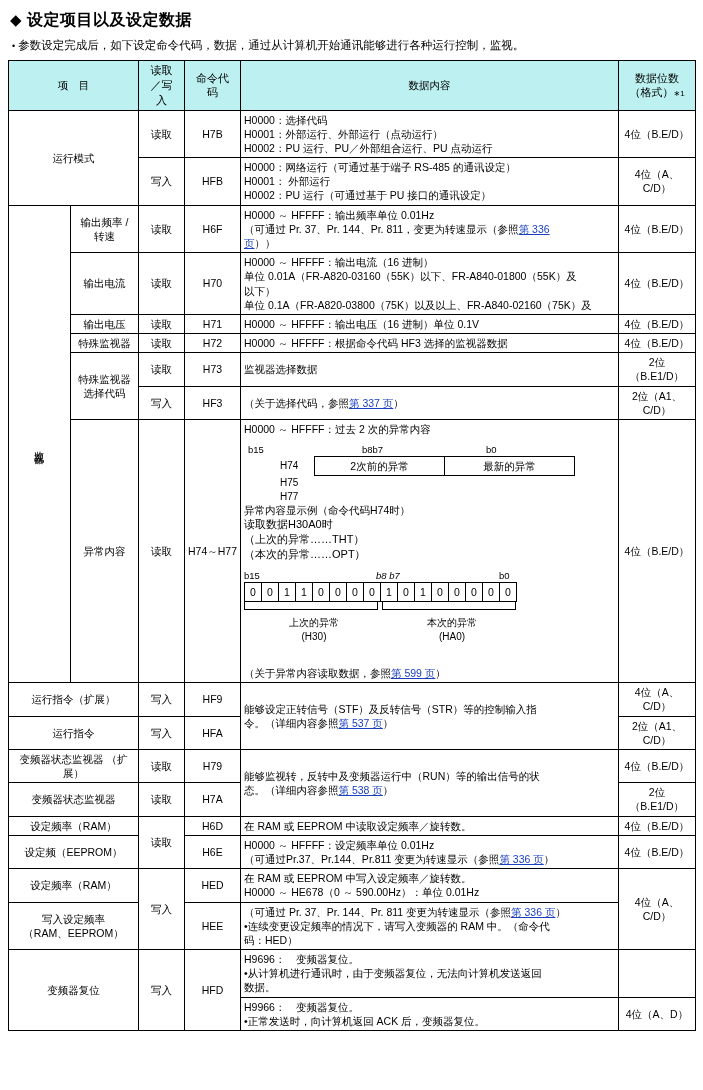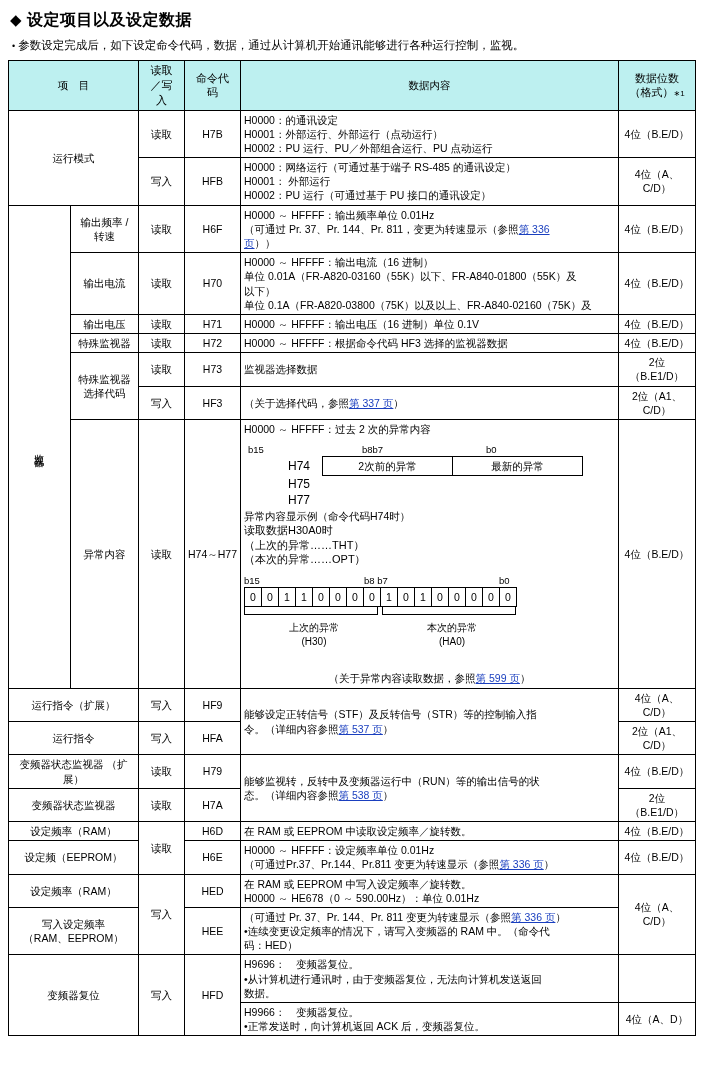--- a/index.html
+++ b/index.html
@@ -71,21 +71,21 @@
   .dcell div { margin: 0; }
   .bitlabels {
     position: relative;
     height: 12px;
     font-size: 9.5px;
     margin-left: 36px;
     width: 260px;
   }
   .bitlabels span { position: absolute; top: 0; }
   .errrow { display: flex; align-items: center; margin-bottom: 3px; margin-left: 0; }
-  .errrow .tag { width: 34px; font-size: 12px; margin-left: 8px; }
+  .errrow .tag { width: 34px; font-size: 10px; }
   .errtbl { border-collapse: collapse; }
   .errtbl td {
     border: 1px solid #000;
     width: 130px;
     height: 17px;
     text-align: center;
     font-size: 10px;
     padding: 0;
   }
   .note { margin: 7px 0 2px 30px; font-size: 10.5px; }
@@ -150,21 +150,21 @@
         </th>
       </tr>
     </thead>
     <tbody>
 
       <tr>
         <td colspan="2" rowspan="2" class="ctr">运行模式</td>
         <td class="ctr">读取</td>
         <td class="ctr">H7B</td>
         <td class="dcell">
-          <div>H0000：的通讯设定</div>
+          <div>H0000：选择代码</div>
           <div>H0001：外部运行、外部运行（点动运行）</div>
           <div>H0002：PU 运行、PU／外部组合运行、PU 点动运行</div>
         </td>
         <td class="ctr">4位（B.E/D）</td>
       </tr>
       <tr>
         <td class="ctr">写入</td>
         <td class="ctr">HFB</td>
         <td class="dcell">
           <div>H0000：网络运行（可通过基于端子 RS-485 的通讯设定）</div>
@@ -271,21 +271,21 @@
             </div>
           </div>
 
           <div class="note">异常内容显示例（命令代码H74时）</div>
           <div class="note2">读取数据H30A0时</div>
           <div class="note2">（上次的异常……THT）</div>
           <div class="note2">（本次的异常……OPT）</div>
 
           <div class="bitshdr" style="margin-top:8px;">
             <span style="left:0px;">b15</span>
-            <span style="left:120px;">b8 b7</span>
+            <span style="left:132px;font-style:italic;">b8 b7</span>
             <span style="left:255px;">b0</span>
           </div>
           <div class="bitsgrid">
             <table>
                 <tbody>
                   <tr id="bitrow">
                     <td>0</td>
                     <td>0</td>
                     <td>1</td>
                     <td>1</td>
@@ -313,21 +313,21 @@
             <div style="left:10px; width:120px;">
               <div style="position:static">上次的异常</div>
               <div style="position:static">(H30)</div>
             </div>
             <div style="left:148px; width:120px;">
               <div style="position:static">本次的异常</div>
               <div style="position:static">(HA0)</div>
             </div>
           </div>
 
-          <div style="margin-top:24px;text-align:center;">（关于异常内容读取数据，参照<span class="link">第 599 页</span>）</div>
+          <div style="margin-top:24px;">（关于异常内容读取数据，参照<span class="link">第 599 页</span>）</div>
         </td>
         <td class="ctr">4位（B.E/D）</td>
       </tr>
 
       <tr>
         <td colspan="2" class="ctr">运行指令（扩展）</td>
         <td class="ctr">写入</td>
         <td class="ctr">HF9</td>
         <td class="dcell" rowspan="2">
           <div>能够设定正转信号（STF）及反转信号（STR）等的控制输入指</div>

